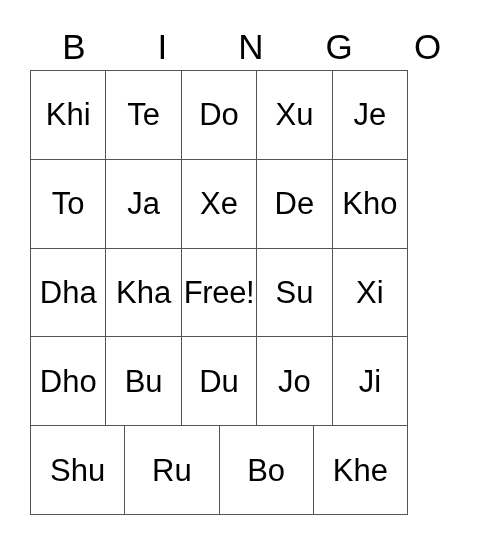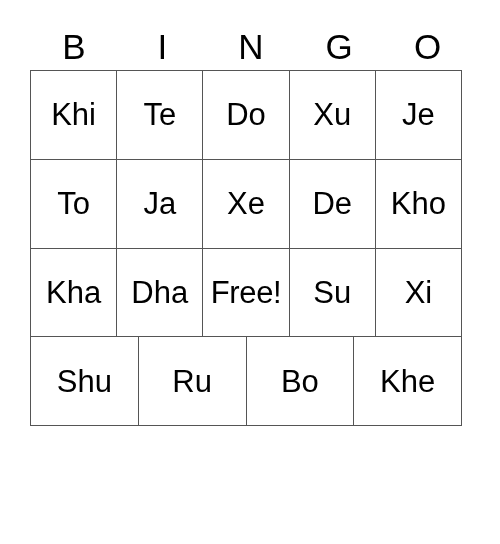--- a/index.html
+++ b/index.html
@@ -35,21 +35,21 @@
     justify-content: center;
     font-size: 35px;
     line-height: 1;
     font-weight: 400;
     color: #000000;
     letter-spacing: 0.5px;
   }
 
   
   .grid {
-    width: 432px;
+    width: 378px;
     border-top: 1px solid #555555;
     border-left: 1px solid #555555;
     box-sizing: border-box;
   }
   .grid-row {
     display: flex;
     width: 100%;
     height: 88.8px;
   }
   .grid-cell {
@@ -97,27 +97,34 @@
 
     <div class="grid-row">
       <div class="grid-cell">To</div>
       <div class="grid-cell">Ja</div>
       <div class="grid-cell">Xe</div>
       <div class="grid-cell">De</div>
       <div class="grid-cell">Kho</div>
     </div>
 
     <div class="grid-row">
+      <div class="grid-cell">Dha</div>
       <div class="grid-cell">Kha</div>
-      <div class="grid-cell">Dha</div>
       <div class="grid-cell free">Free!</div>
       <div class="grid-cell">Su</div>
       <div class="grid-cell">Xi</div>
     </div>
 
+    <div class="grid-row">
+      <div class="grid-cell">Dho</div>
+      <div class="grid-cell">Bu</div>
+      <div class="grid-cell">Du</div>
+      <div class="grid-cell">Jo</div>
+      <div class="grid-cell">Ji</div>
+    </div>
 
     <div class="grid-row">
       <div class="grid-cell">Shu</div>
       <div class="grid-cell">Ru</div>
       <div class="grid-cell">Bo</div>
       <div class="grid-cell">Khe</div>
     </div>
 
   </div>
 </div>

